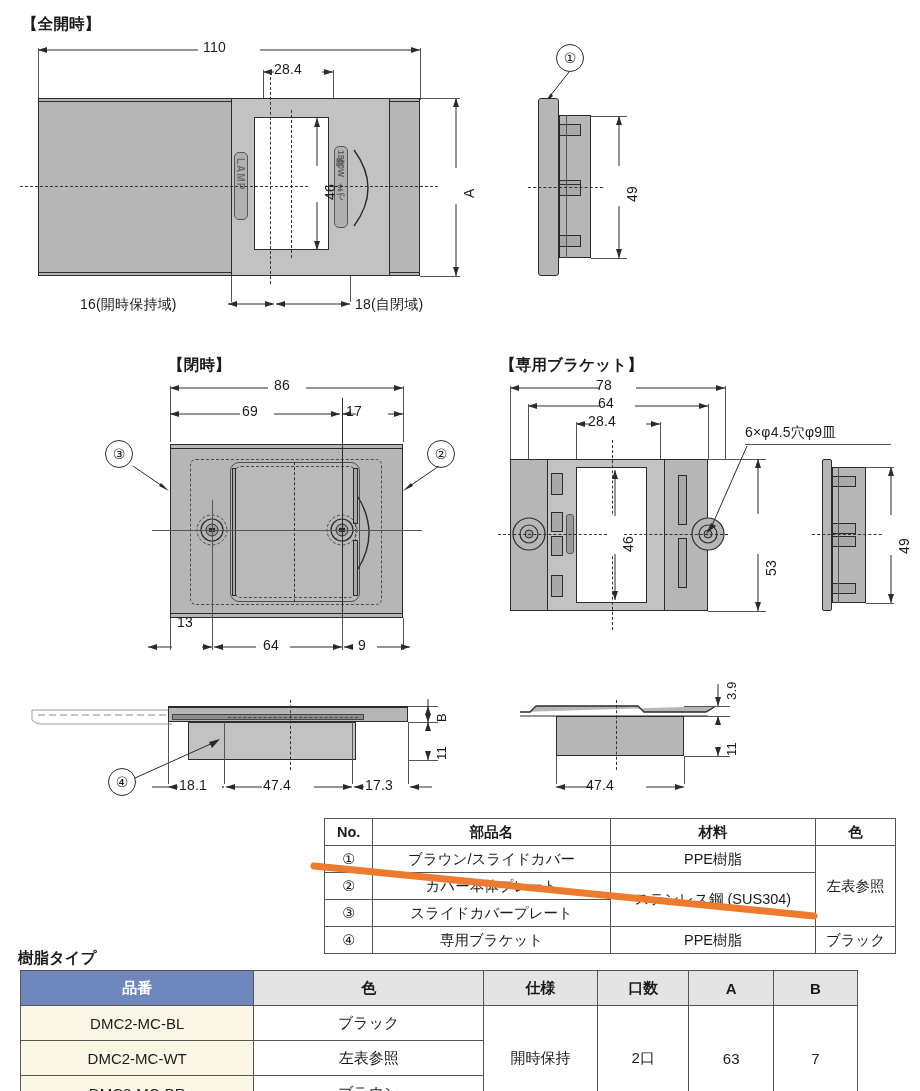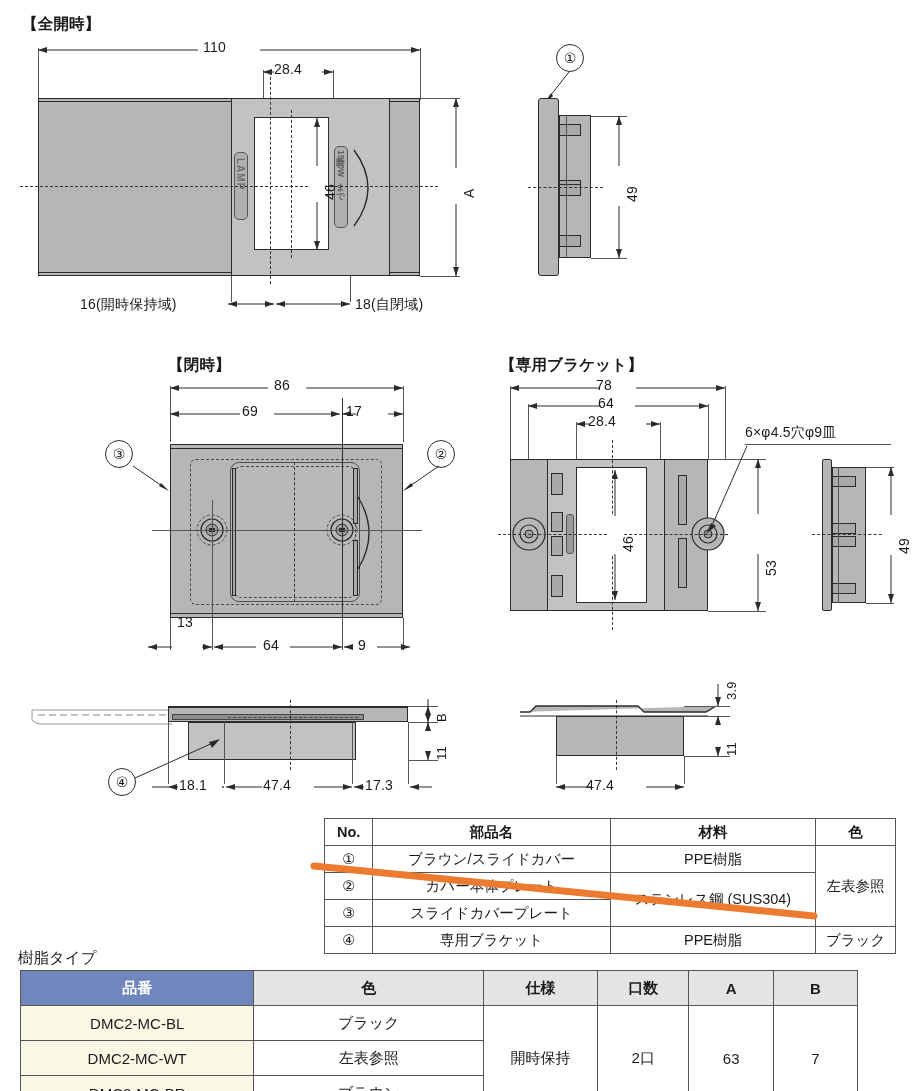--- a/index.html
+++ b/index.html
@@ -31,21 +31,21 @@
   .ptable{font-size:14.5px;}
   .ptable td,.ptable th{border:1px solid #555;text-align:center;
        padding:2px 4px;height:22px;font-weight:normal;white-space:nowrap;background:#fff;}
   .ptable th{font-weight:bold;}
   .btable{font-size:15px;}
   .btable td,.btable th{border:1px solid #555;text-align:center;
        padding:3px 4px;height:28px;font-weight:normal;white-space:nowrap;background:#fff;}
   .btable .hd{background:#e4e4e4;font-weight:bold;}
   .btable .hdblue{background:#7087bd;color:#fff;font-weight:bold;}
   .btable .cream{background:#faf7e4;}
-  .sectitle{font-weight:normal;font-size:15.5px;}
+  .sectitle{font-weight:bold;font-size:15.5px;}
 </style>
 </head>
 <body>
 
 <div class="stage">
 
   <div class="abs title" style="left:22px;top:14px;">【全開時】</div>
 
   <div class="abs" style="left:38px;top:40px;width:382px;height:18px;">
     <svg width="382" height="18">

